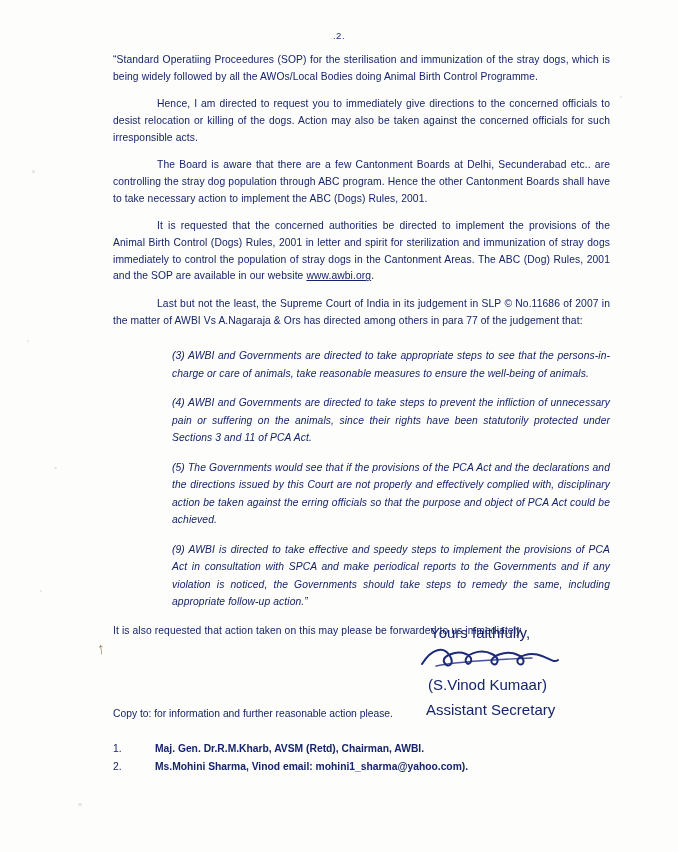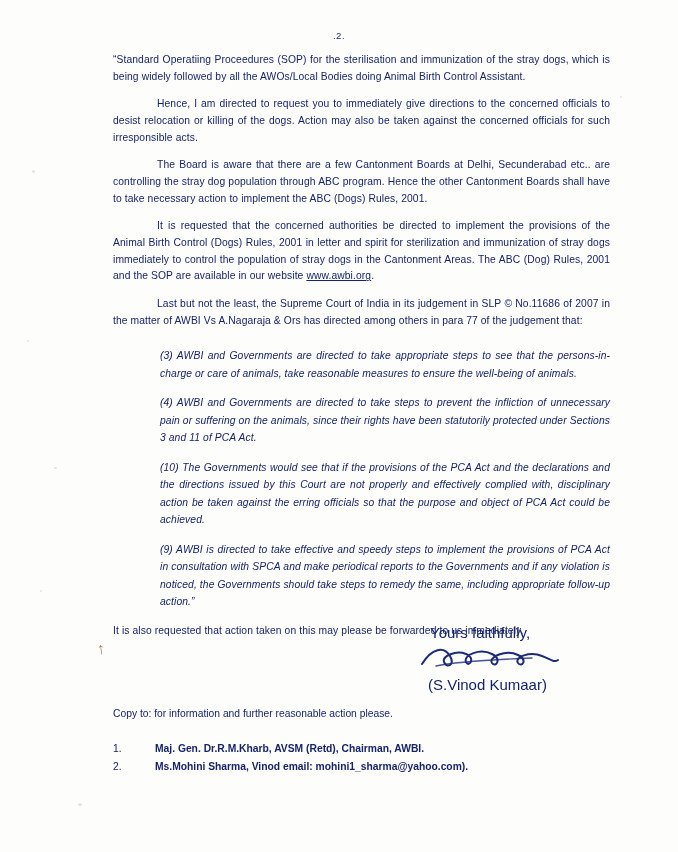--- a/index.html
+++ b/index.html
@@ -51,21 +51,21 @@
   p.para {
     margin: 0 0 11px 0;
     text-align: justify;
     color: #16246b;
     letter-spacing: .1px;
   }
   p.para.indent {
     text-indent: 44px;
   }
   p.quote {
-    margin: 0 0 12px 0;
+    margin: 0 0 12px 12px;
     text-align: justify;
     font-style: italic;
     letter-spacing: .1px;
     line-height: 1.7;
   }
   .quote-block {
     margin-left: 47px;
     margin-top: 18px;
     width: 450px;
   }
@@ -136,49 +136,50 @@
   <div class="speckle" style="left:40px;top:590px;width:2px;height:2px;"></div>
   <div class="speckle" style="left:78px;top:803px;width:4px;height:3px;"></div>
   <div class="speckle" style="left:620px;top:96px;width:2px;height:2px;"></div>
 
   <div class="doc">
 
     <div class="page-number">.2.</div>
 
     <div class="body-col">
 
-      <p class="para">“Standard Operatiing Proceedures (SOP) for the sterilisation and immunization of the stray dogs, which is being widely followed by all the AWOs/Local Bodies doing Animal Birth Control Assistant.</p>
+      <p class="para">“Standard Operatiing Proceedures (SOP) for the sterilisation and immunization of the stray dogs, which is being widely followed by all the AWOs/Local Bodies doing Animal Birth Control Programme.</p>
 
       <p class="para indent">Hence, I am directed to request you to immediately give directions to the concerned officials to desist relocation or killing of the dogs. Action may also be taken against the concerned officials for such irresponsible acts.</p>
 
       <p class="para indent">The Board is aware that there are a few Cantonment Boards at Delhi, Secunderabad etc.. are controlling the stray dog population through ABC program. Hence the other Cantonment Boards shall have to take necessary action to implement the ABC (Dogs) Rules, 2001.</p>
 
       <p class="para indent"><span>It is requested that the concerned authorities be directed to implement the provisions of the Animal Birth Control (Dogs) Rules, 2001 in letter and spirit for sterilization and immunization of stray dogs immediately to control the population of stray dogs in the Cantonment Areas. The ABC (Dog) Rules, 2001 and the SOP are available in our website </span><span class="link">www.awbi.org</span><span>.</span></p>
 
       <p class="para indent">Last but not the least, the Supreme Court of India in its judgement in SLP © No.11686 of 2007 in the matter of AWBI Vs A.Nagaraja &amp; Ors has directed among others in para 77 of the judgement that:</p>
 
       <div class="quote-block">
         <p class="quote">(3) AWBI and Governments are directed to take appropriate steps to see that the persons-in-charge or care of animals, take reasonable measures to ensure the well-being of animals.</p>
         <p class="quote">(4) AWBI and Governments are directed to take steps to prevent the infliction of unnecessary pain or suffering on the animals, since their rights have been statutorily protected under Sections 3 and 11 of PCA Act.</p>
-        <p class="quote">(10) The Governments would see that if the provisions of the PCA Act and the declarations and the directions issued by this Court are not properly and effectively complied with, disciplinary action be taken against the erring officials so that the purpose and object of PCA Act could be achieved.</p>
+        <p class="quote">(5) The Governments would see that if the provisions of the PCA Act and the declarations and the directions issued by this Court are not properly and effectively complied with, disciplinary action be taken against the erring officials so that the purpose and object of PCA Act could be achieved.</p>
         <p class="quote">(9) AWBI is directed to take effective and speedy steps to implement the provisions of PCA Act in consultation with SPCA and make periodical reports to the Governments and if any violation is noticed, the Governments should take steps to remedy the same, including appropriate follow-up action.”</p>
       </div>
 
       <p class="para closing">It is also requested that action taken on this may please be forwarded to us immediately.</p>
     </div>
 
     <div class="signoff">
       <div class="yours">Yours faithfully,</div>
       <div class="sig-scribble">
         <svg width="150" height="32" viewBox="0 0 150 32" aria-hidden="true">
           <path d="M8 22 C18 6, 30 4, 36 14 C41 23, 33 27, 30 20 C28 14, 42 8, 52 12 C62 16, 55 26, 52 20 C49 13, 66 6, 78 12 C88 17, 82 26, 78 21 C74 15, 92 7, 104 13 C114 18, 108 26, 104 21 C100 15, 116 9, 128 14 C136 17, 140 21, 144 18" fill="none" stroke="#1c2a78" stroke-width="2" stroke-linecap="round"></path>
           <path d="M22 24 C40 20, 70 18, 118 16" fill="none" stroke="#1c2a78" stroke-width="1.4" stroke-linecap="round" opacity=".8"></path>
         </svg>
       </div>
       <div class="name">(S.Vinod Kumaar)</div>
+      <div class="role">Assistant Secretary</div>
     </div>
 
     <div class="margin-mark">↑</div>
 
     <div class="copy-to">Copy to: for information and further reasonable action please.</div>
 
     <div class="copy-list">
       <div class="row">
         <div class="num">1.</div>
         <div class="txt">Maj. Gen. Dr.R.M.Kharb, AVSM (Retd), Chairman, AWBI.</div>

